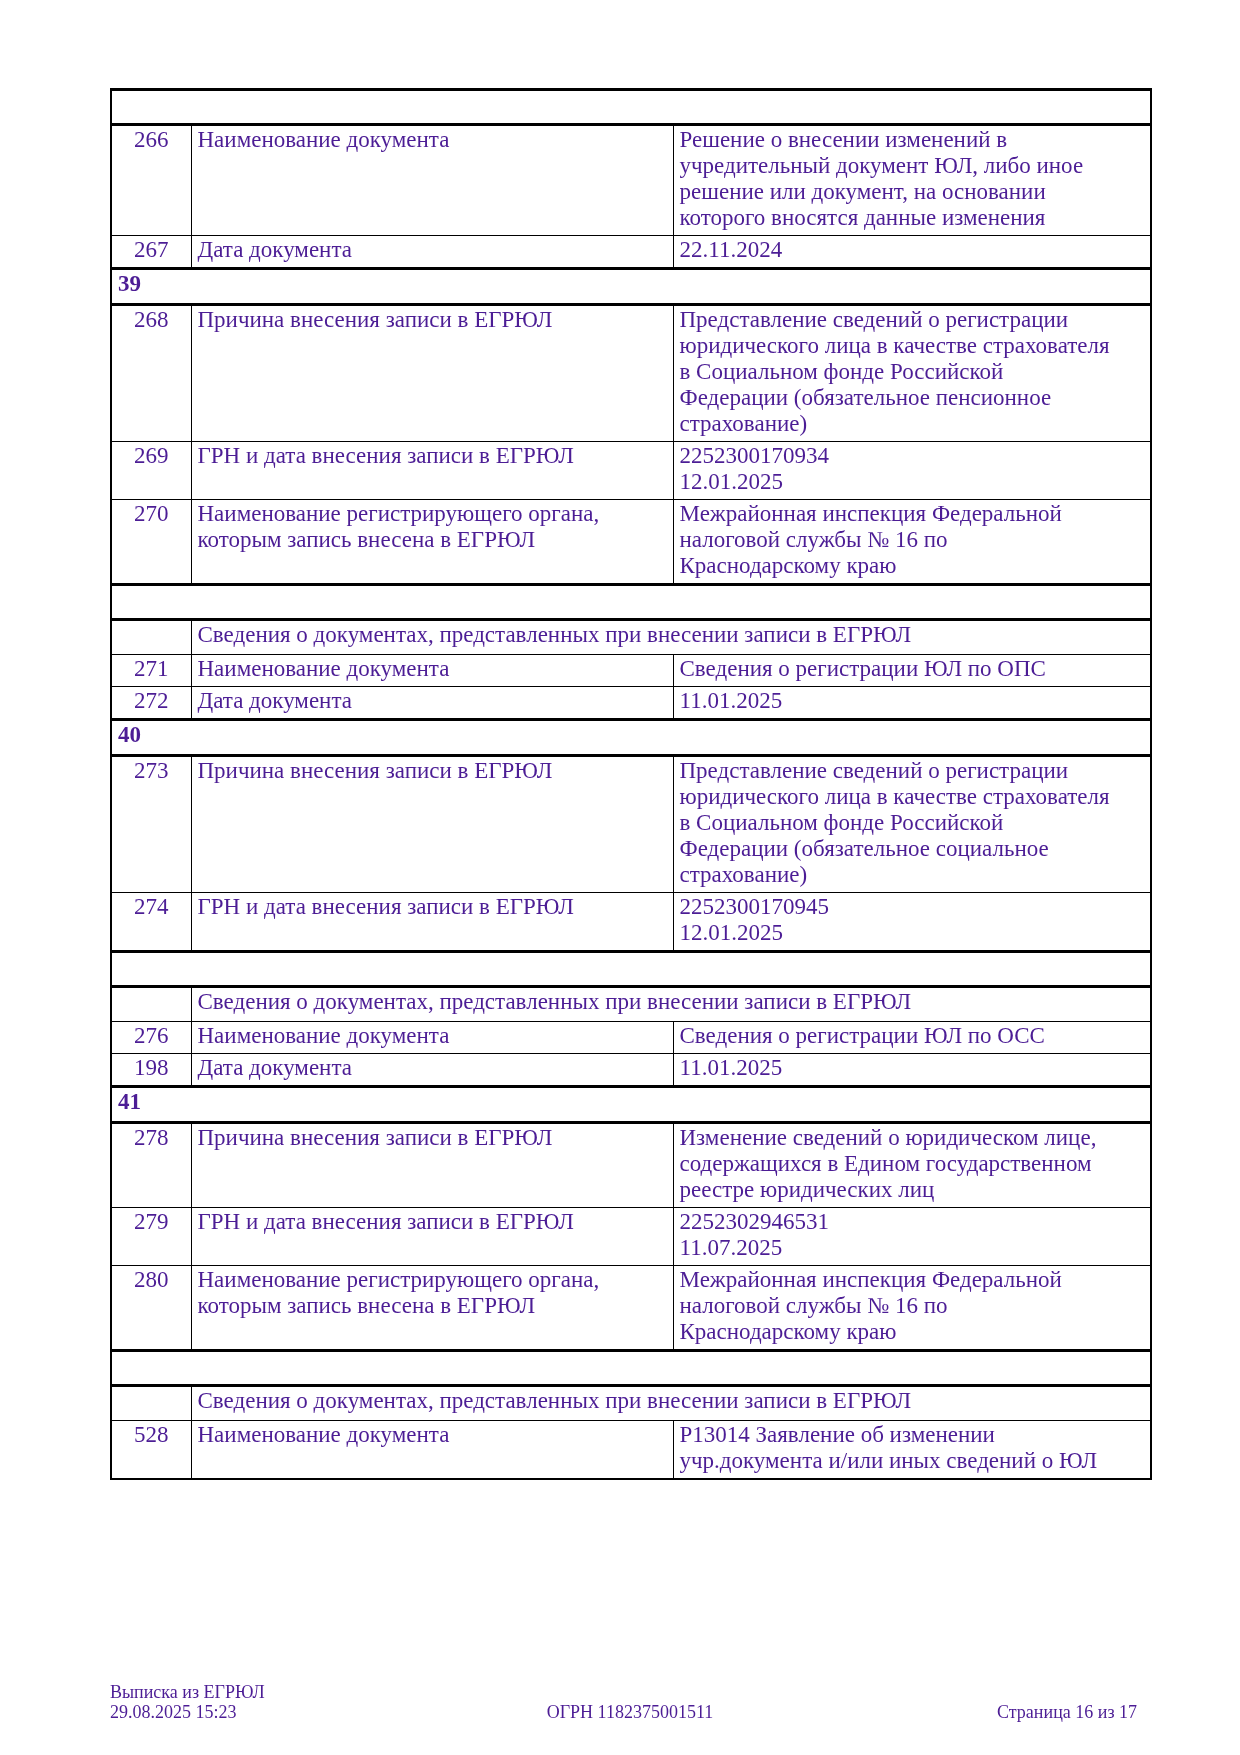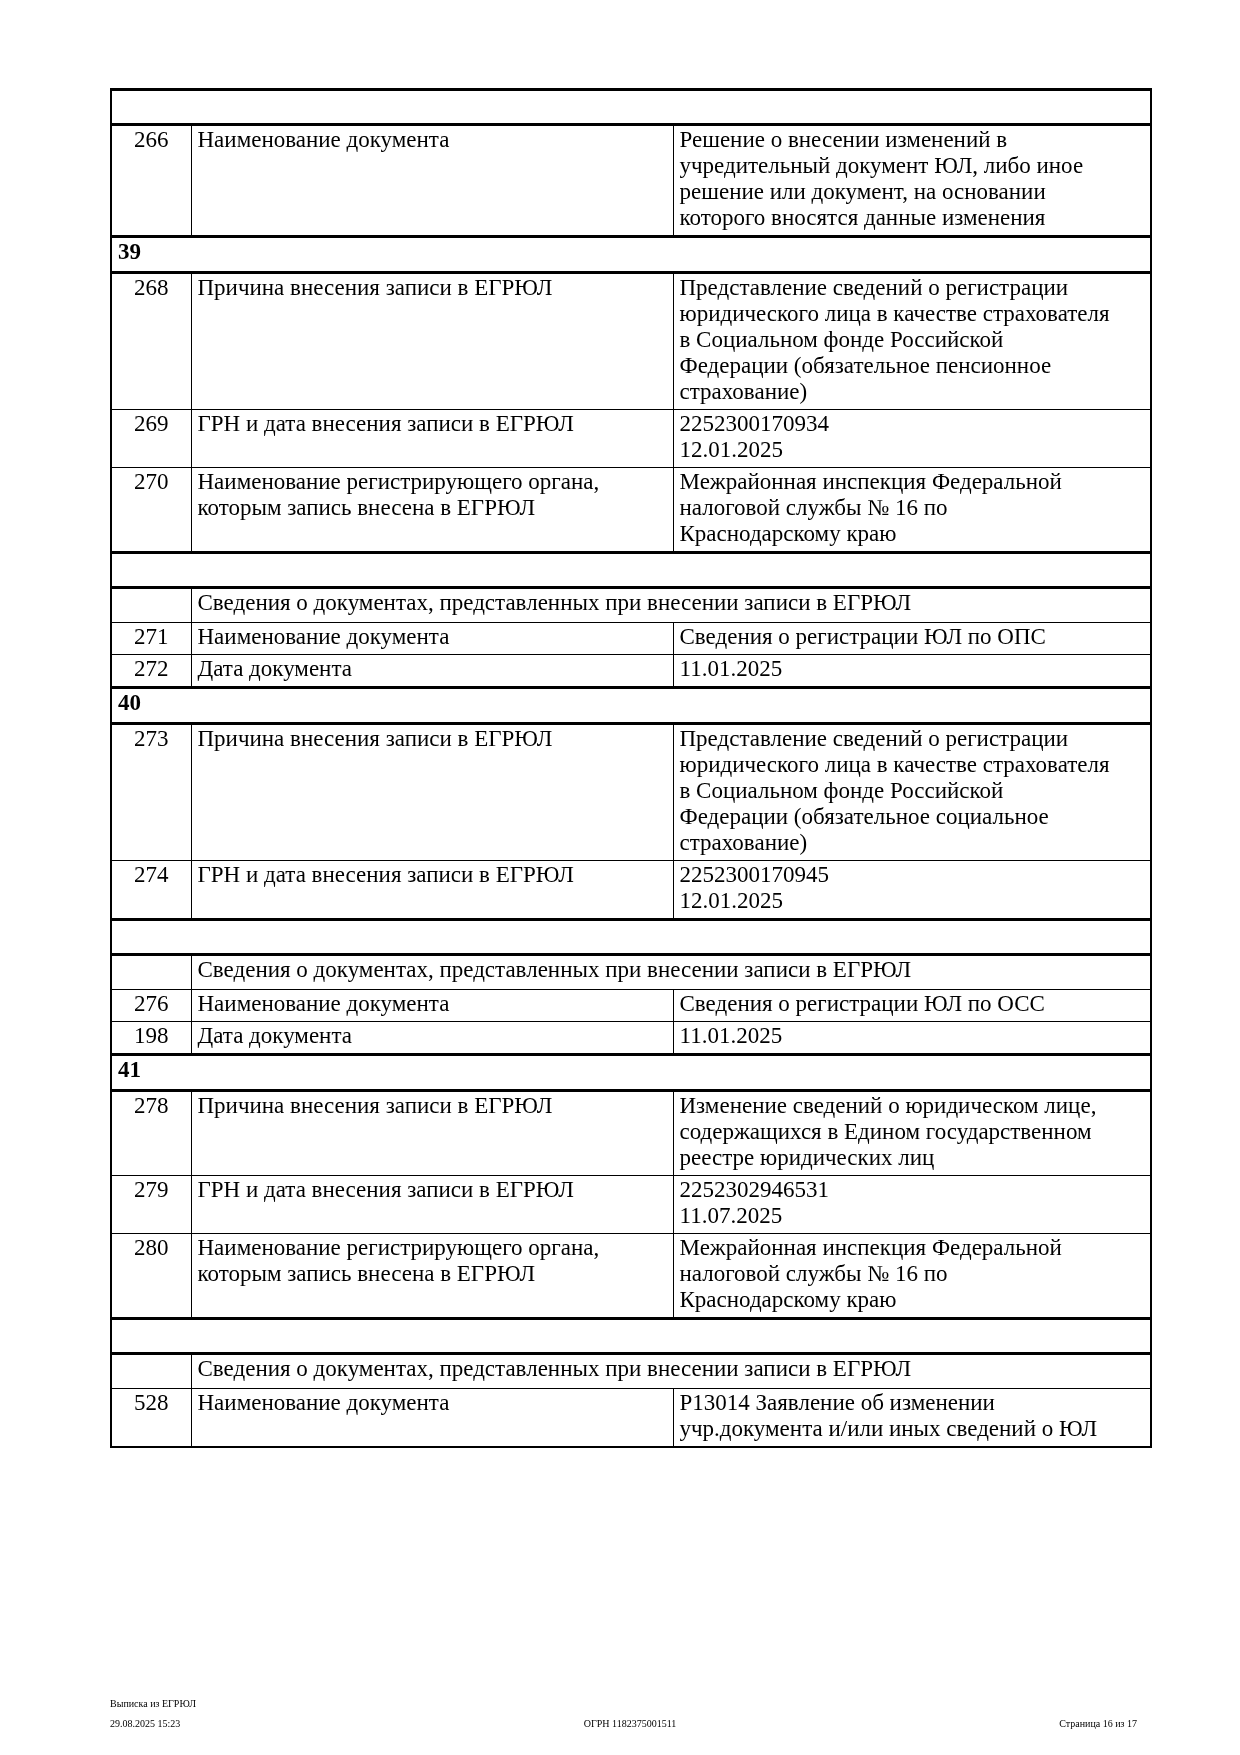--- a/index.html
+++ b/index.html
@@ -2,21 +2,21 @@
 <html><head>
 <meta charset="utf-8">
 <style>
   html, body { margin: 0; padding: 0; background: #ffffff; }
   .page {
     position: relative;
     width: 1240px;
     height: 1755px;
     background: #ffffff;
     font-family: "Liberation Serif", "DejaVu Serif", serif;
-    color: #000000;
+    color: #4c1d95;
     overflow: hidden;
   }
   table.egrul {
     position: absolute;
     left: 110px;
     top: 88px;
     width: 1040px;
     border-collapse: collapse;
     table-layout: fixed;
     border: 2px solid #000;
@@ -45,24 +45,23 @@
     border-bottom: 3px solid #000;
     font-weight: bold;
     height: 28px;
   }
   tr.docs td { height: 28px; }
   .footer {
     position: absolute;
     left: 110px;
     top: 1682px;
     width: 1040px;
-    font-size: 10px;
+    font-size: 18px;
     line-height: 20px;
     height: 40px;
-    margin-top: 12px;
   }
   .f-left   { position: absolute; left: 0; top: 0; }
   .f-center { position: absolute; left: 0; top: 20px; width: 100%; text-align: center; }
   .f-right  { position: absolute; right: 13px; top: 20px; }
 </style>
 </head>
 <body>
 
 <div class="page">
 
@@ -80,20 +79,25 @@
 
       <tr>
         <td class="num">266</td>
         <td class="name">Наименование документа</td>
         <td class="val">Решение о внесении изменений в
 учредительный документ ЮЛ, либо иное
 решение или документ, на основании
 которого вносятся данные изменения</td>
       </tr>
 
+      <tr>
+        <td class="num">267</td>
+        <td class="name">Дата документа</td>
+        <td class="val">22.11.2024</td>
+      </tr>
 
       <tr class="section">
         <td colspan="3">39</td>
       </tr>
 
       <tr>
         <td class="num">268</td>
         <td class="name">Причина внесения записи в ЕГРЮЛ</td>
         <td class="val">Представление сведений о регистрации
 юридического лица в качестве страхователя

